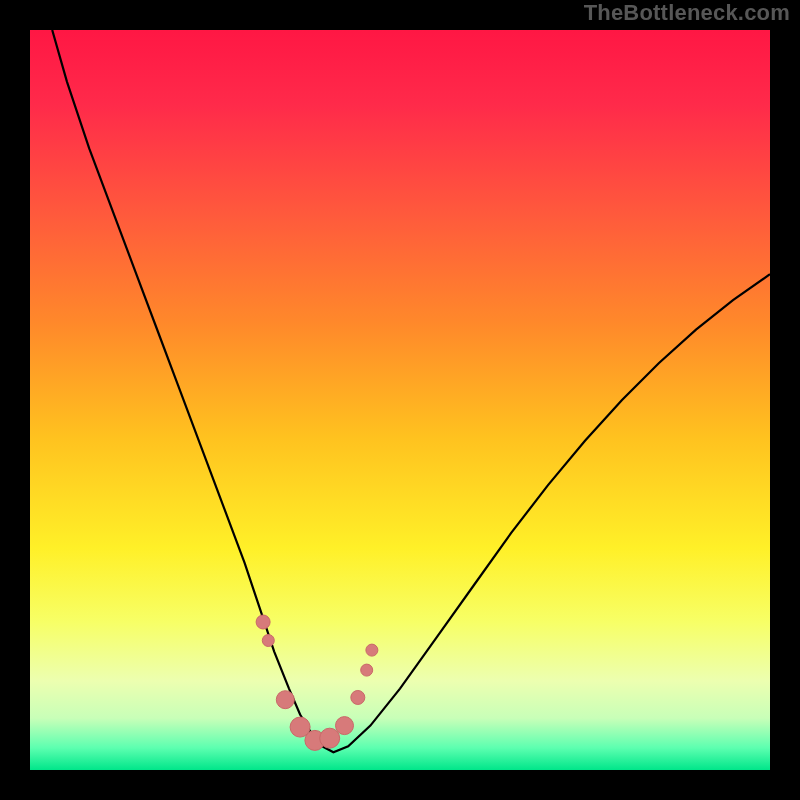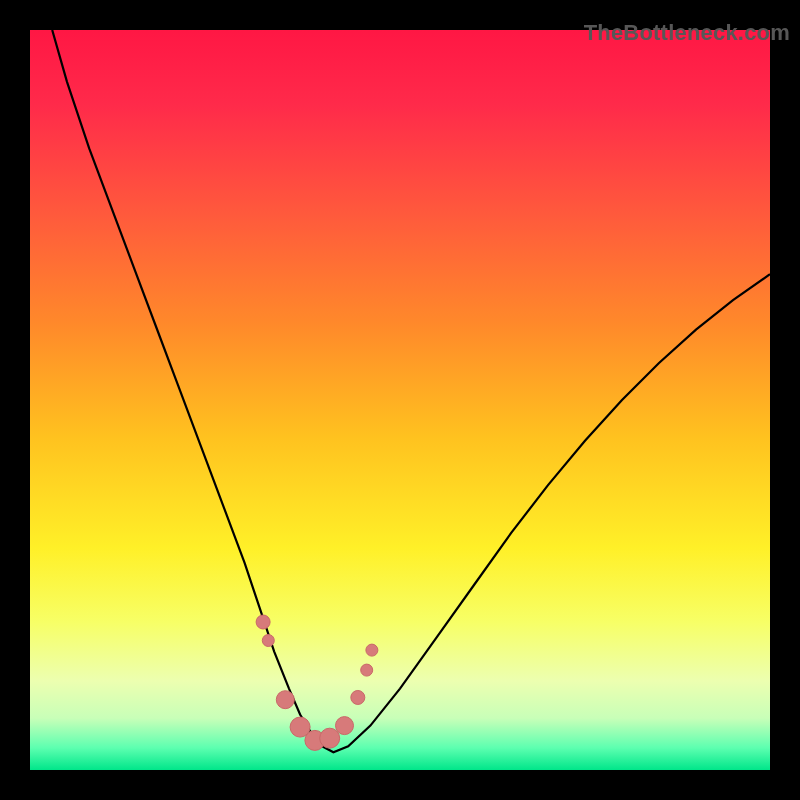--- a/index.html
+++ b/index.html
@@ -21,21 +21,21 @@
   }
   .plot-area {
     position: absolute;
     left: 0;
     top: 0;
     width: 740px;
     height: 740px;
   }
   .watermark {
     position: absolute;
-    top: 20px;
+    top: 0;
     right: 10px;
     font-size: 22px;
     font-weight: 600;
     color: #575757;
     letter-spacing: 0.2px;
   }
 </style>
 </head>
 <body>
 

